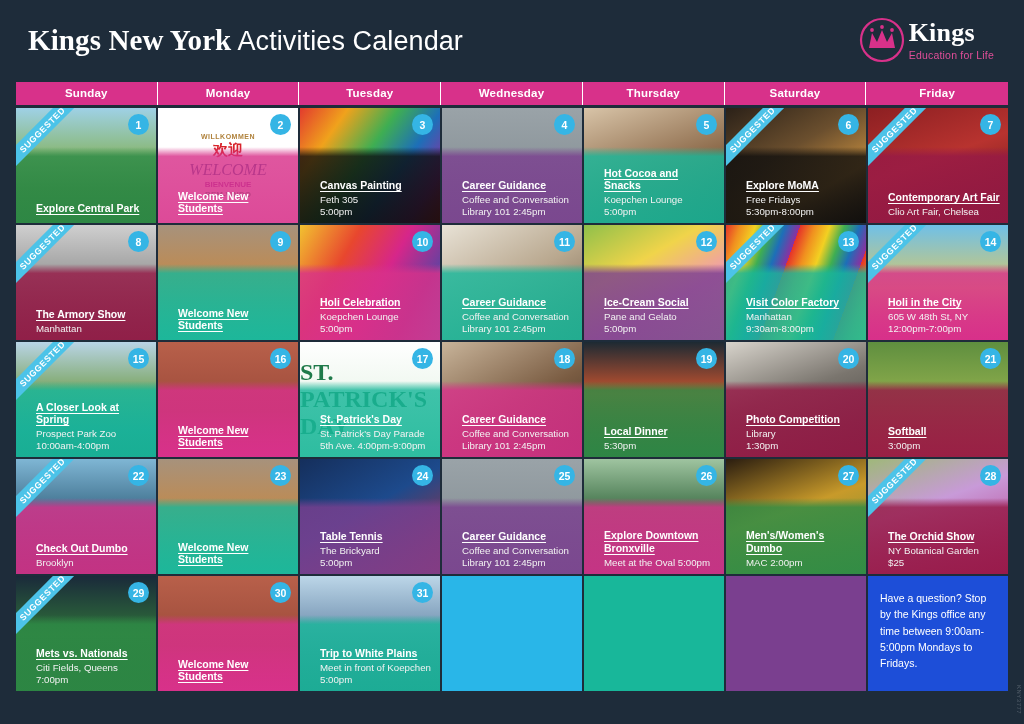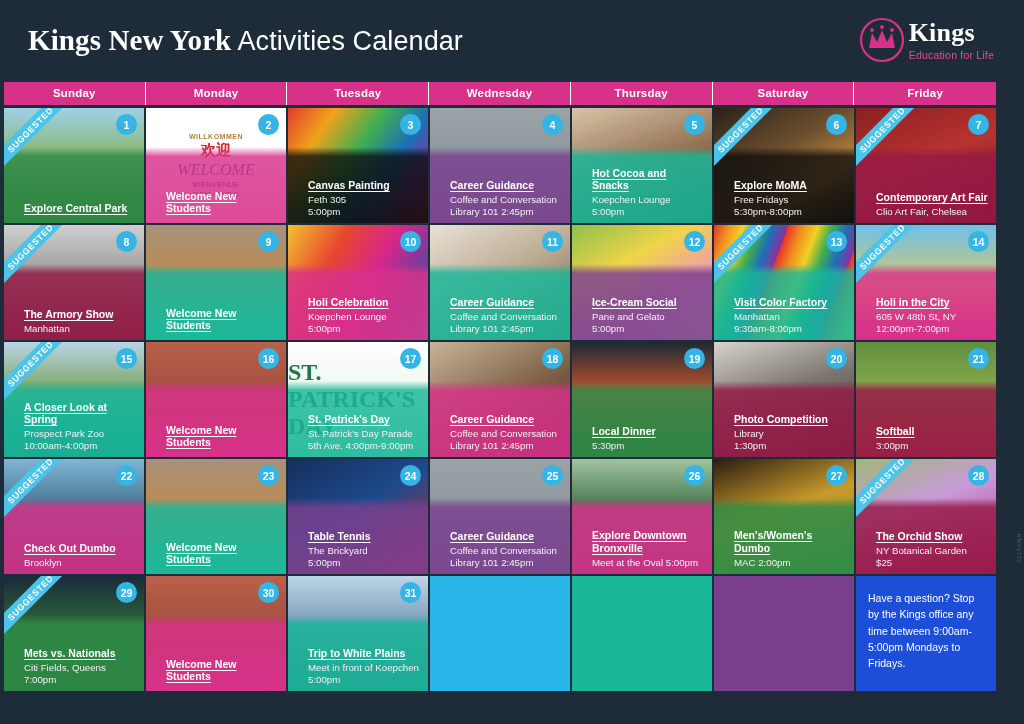--- a/index.html
+++ b/index.html
@@ -2,40 +2,40 @@
 <html><head>
 <meta charset="utf-8">
 <style>
   * { box-sizing: border-box; margin: 0; padding: 0; }
   html, body {
     width: 1024px; height: 724px;
     background: #1e2c3a;
     font-family: "Liberation Sans", sans-serif;
     overflow: hidden;
   }
-  .page { position: relative; width: 1024px; height: 573px; background: #1e2c3a; }
+  .page { position: relative; width: 1024px; height: 724px; background: #1e2c3a; }
 
   
   .header {
     position: relative; height: 80px;
     display: flex; align-items: center; justify-content: space-between;
     padding: 0 30px 0 28px;
   }
   .title { color: #ffffff; font-size: 27px; letter-spacing: .1px; white-space: nowrap; }
   .title .strong { font-family: "Liberation Serif", serif; font-weight: bold; font-size: 29px; }
   .title .light { font-weight: 300; }
 
   .logo { display: flex; align-items: center; gap: 4px; }
   .logo-mark { width: 46px; height: 46px; flex: 0 0 46px; }
   .logo-text { display: flex; flex-direction: column; line-height: 1; }
   .logo-name { font-family: "Liberation Serif", serif; font-weight: bold; color: #fff; font-size: 26px; letter-spacing: .2px; }
   .logo-tag { color: #e04e98; font-size: 10.5px; margin-top: 4px; letter-spacing: .2px; }
 
   
-  .calendar { position: absolute; left: 4px; top: 82px; width: 992px; }
+  .calendar { position: absolute; left: 16px; top: 82px; width: 992px; }
   .dow-row { display: grid; grid-template-columns: repeat(7, 1fr); background: #d8318a; }
   .dow {
     color: #ffffff; font-size: 11.5px; font-weight: bold;
     text-align: center; padding: 5px 0 6px; letter-spacing: .2px;
     border-right: 1px solid #ffffff;
   }
   .dow:last-child { border-right: none; }
 
   .weeks { display: grid; grid-template-columns: repeat(7, 1fr); gap: 2px 2px; padding-top: 3px; }
   .cell {

